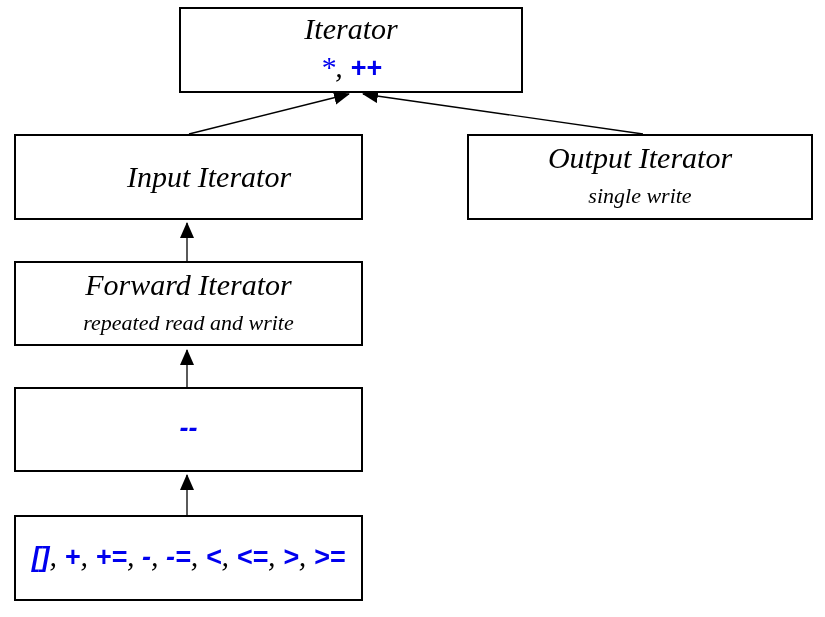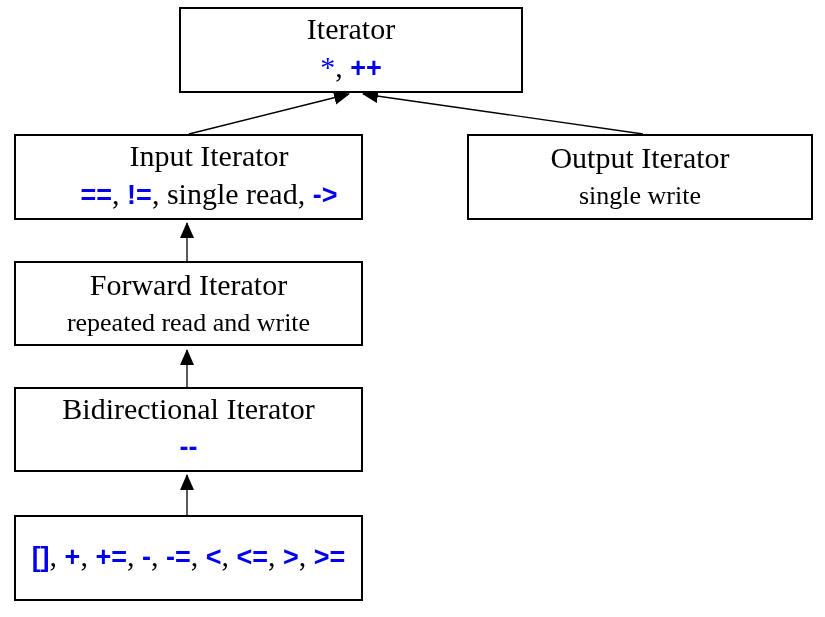--- a/index.html
+++ b/index.html
@@ -27,29 +27,30 @@
     position: absolute;
     box-sizing: border-box;
     background: var(--background, #ffffff);
     border: 2px solid var(--border, #000000);
     display: flex;
     flex-direction: column;
     align-items: center;
     justify-content: center;
     text-align: center;
     padding: 2px 4px;
+    font-style: italic;
   }
   .node .title {
     font-size: 30px;
     line-height: 38px;
     color: var(--text, #000000);
     white-space: nowrap;
   }
   .node .subline {
-    font-size: 26px;
+    font-size: 22px;
     line-height: 38px;
     color: var(--text, #000000);
     white-space: nowrap;
   }
   .node .ops {
     line-height: 38px;
     white-space: nowrap;
   }
   .op {
     font-family: "Liberation Sans", sans-serif;
@@ -92,35 +93,33 @@
     <line x1="187" y1="515" x2="187" y2="475" stroke="#000000" stroke-width="1.3" marker-end="url(#arrowhead)"></line>
   </svg>
 
   <div class="node" id="n-iterator">
     <div class="title">Iterator</div>
     <div class="ops"><span class="star">*</span><span class="plain">, </span><span class="op">++</span></div>
   </div>
 
   <div class="node" id="n-input">
     <div class="title">Input Iterator</div>
-    <div class="ops"><span class="op">==</span><span class="plain">, </span><span class="op">!=</span><span class="plain">, single read, </span><span class="op">-&gt;</span></div>
   </div>
 
   <div class="node" id="n-output">
     <div class="title">Output Iterator</div>
     <div class="subline">single write</div>
   </div>
 
   <div class="node" id="n-forward">
     <div class="title">Forward Iterator</div>
     <div class="subline">repeated read and write</div>
   </div>
 
   <div class="node" id="n-bidirectional">
-    <div class="title">Bidirectional Iterator</div>
     <div class="ops"><span class="op">--</span></div>
   </div>
 
   <div class="node" id="n-random">
     <div class="ops"><span class="op">[]</span><span class="plain">, </span><span class="op">+</span><span class="plain">, </span><span class="op">+=</span><span class="plain">, </span><span class="op">-</span><span class="plain">, </span><span class="op">-=</span><span class="plain">, </span><span class="op">&lt;</span><span class="plain">, </span><span class="op">&lt;=</span><span class="plain">, </span><span class="op">&gt;</span><span class="plain">, </span><span class="op">&gt;=</span></div>
   </div>
 
 </div>
 
 </body></html>

